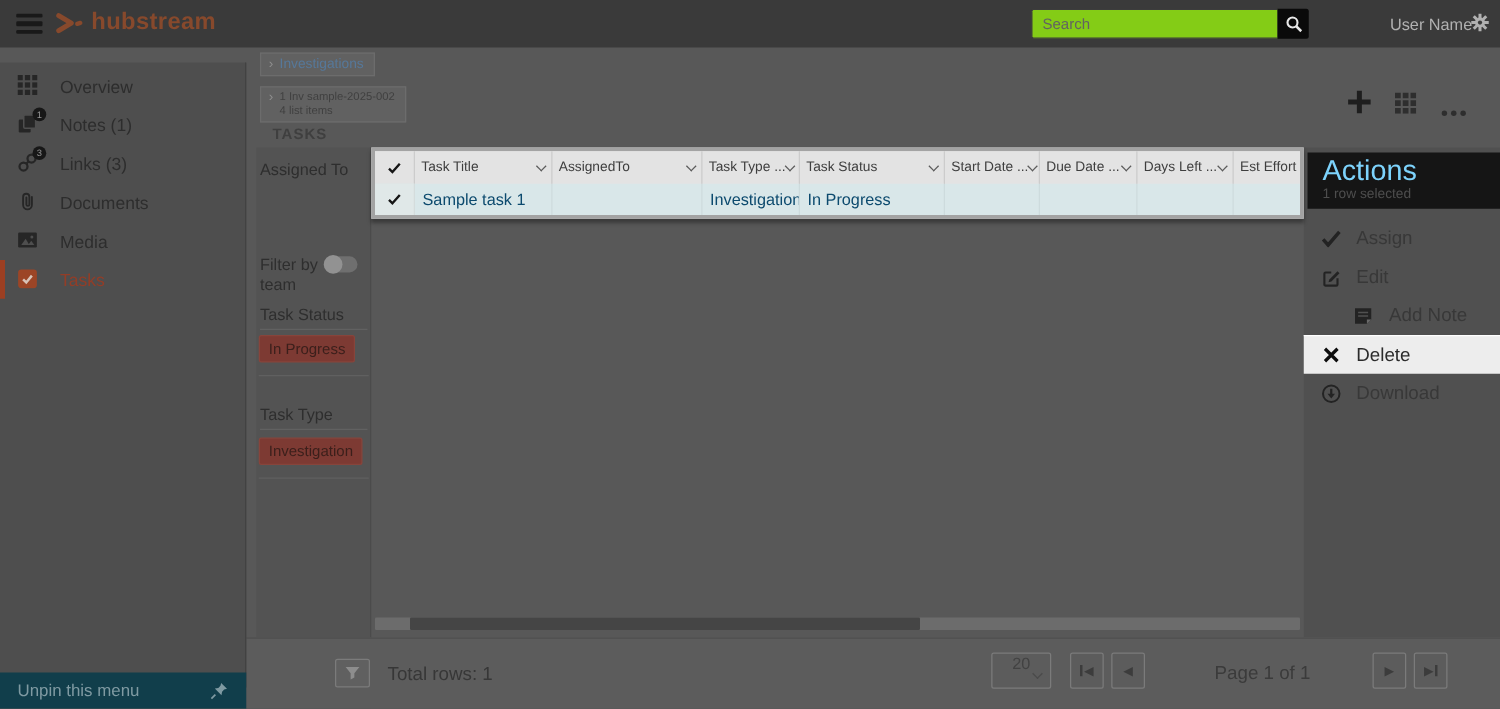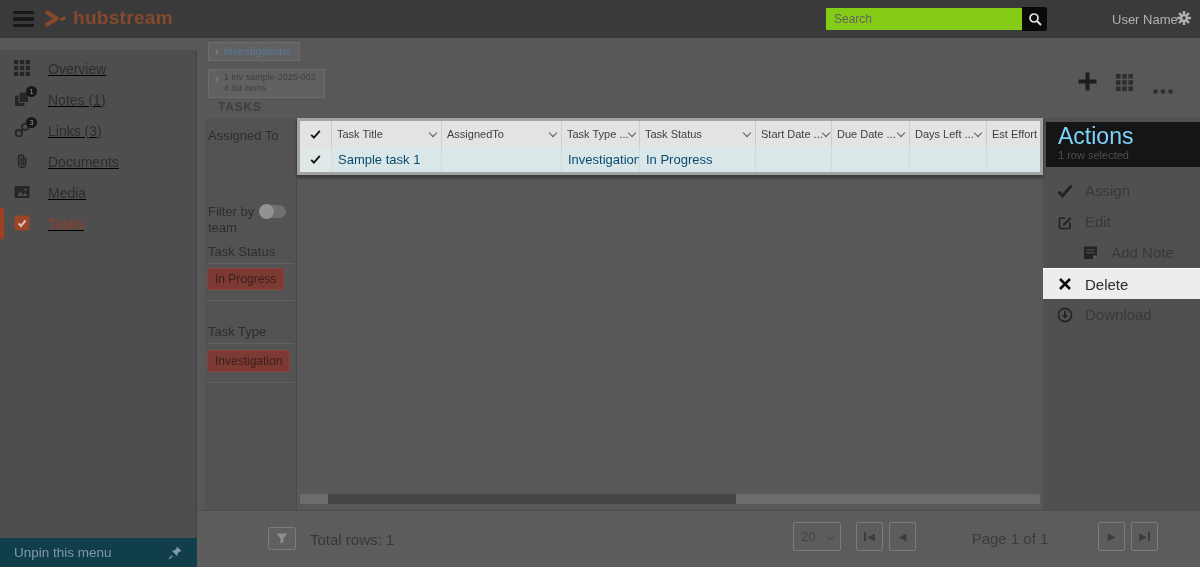--- a/index.html
+++ b/index.html
@@ -1,19 +1,19 @@
 <!DOCTYPE html>
 <html><head>
 <meta charset="utf-8">
 <style>
   * { box-sizing: border-box; margin: 0; padding: 0; }
   html,body { width:1200px; height:567px; }
   body { font-family:"Liberation Sans", sans-serif; background:#585858; position:relative; overflow:hidden; }
   #app { position:absolute; inset:0; width:1200px; height:567px; }
-  .tex { background-image: repeating-linear-gradient(115deg, rgba(255,255,255,.025) 0 2px, transparent 2px 7px); text-decoration: underline; }
+  .tex { background-image: repeating-linear-gradient(115deg, rgba(255,255,255,.025) 0 2px, transparent 2px 7px); }
 
   
   .topbar { position:absolute; left:0; top:0; width:1200px; height:38px; background:#3a3a3a; z-index:5; }
   .hamburger { position:absolute; left:13px; top:11px; width:21px; cursor:pointer; }
   .hamburger div { height:3.2px; background:#191919; margin-bottom:3.2px; border-radius:1px; }
   .logo { position:absolute; left:44px; top:7px; display:flex; align-items:center; color:#87492c; }
   .logo-text { font-size:19px; font-weight:bold; letter-spacing:.3px; margin-left:5px; }
   .search-wrap { position:absolute; left:825px; top:7px; display:flex; }
   .search-input { width:197px; height:24px; background:#84cc16; border:1px solid #3c3c3c; border-right:none; padding:0 8px; font-size:12px; color:#2e2e2e; outline:none; border-radius:2px 0 0 2px; }
   .search-input::placeholder { color:#626262; }
@@ -72,21 +72,21 @@
   .action-item.hl .ic { color:#0e0e0e; }
   .action-item.hl .lbl { color:#2b2b2b; }
 
   
   .hscroll { position:absolute; left:300px; top:494px; width:740px; height:10px; background:#6c6c6c; border-radius:1px; z-index:2; }
   .hscroll .thumb { position:absolute; left:28px; top:0; width:408px; height:10px; background:#454545; border-radius:1px; cursor:grab; }
   .bottombar { position:absolute; left:197px; top:510px; width:1003px; height:57px; background:#5c5c5c; border-top:1px solid #4e4e4e; z-index:2; }
   .bottombar-left { position:absolute; left:197px; top:510px; width:100px; height:57px; background:#545454; border-top:1px solid #4e4e4e; z-index:2; }
   .filter-toggle-btn { position:absolute; left:268px; top:527px; width:28px; height:23px; border:1px solid #7b7b7b; border-radius:2px; background:#606060; display:flex; align-items:center; justify-content:center; cursor:pointer; z-index:3; }
   .total-rows { position:absolute; left:310px; top:531px; font-size:15px; color:#373737; z-index:3; }
-  .page-size { position:absolute; left:793px; top:522px; width:48px; height:29px; border:1px solid #7b7b7b; border-radius:2px; display:flex; align-items:center; padding:0 7px; font-size:13px; color:#424242; cursor:pointer; z-index:3; }
+  .page-size { position:absolute; left:793px; top:522px; width:48px; height:29px; border:1px solid #7b7b7b; border-radius:2px; display:flex; align-items:center; padding:0 7px; font-size:13px; color:#424242; cursor:pointer; z-index:3;flex-direction:column; }
   .page-size .chev { margin-top:-2px; border-color:#4a4a4a; }
   .pg-btn { position:absolute; top:522px; width:27px; height:29px; border:1px solid #7b7b7b; border-radius:2px; display:flex; align-items:center; justify-content:center; gap:1px; color:#3c3c3c; font-size:10px; cursor:pointer; z-index:3; }
   .pg-bar { width:2px; height:9px; background:#3c3c3c; }
   .page-label { position:absolute; left:950px; top:530px; width:120px; text-align:center; font-size:15px; color:#3b3b3b; z-index:3; }
 </style>
 </head>
 <body>
 
 <div id="app">
 

